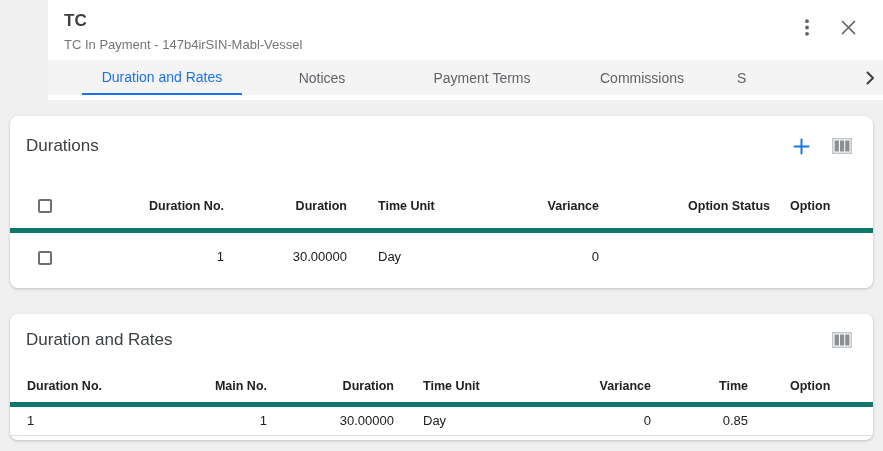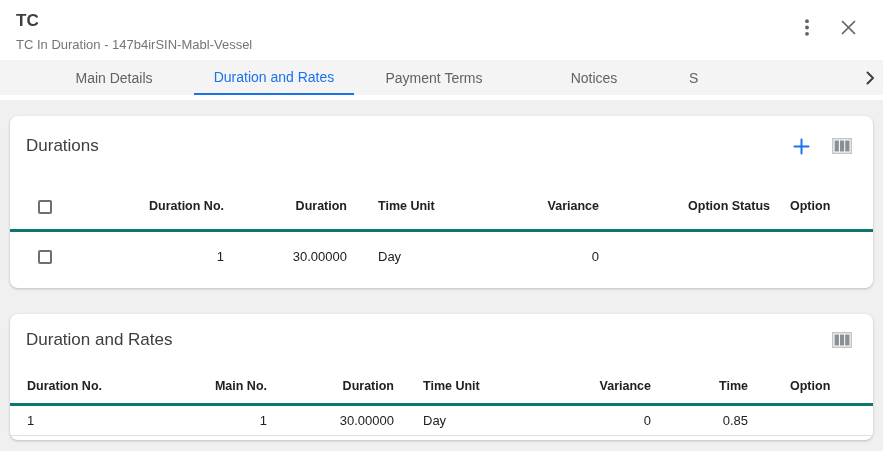--- a/index.html
+++ b/index.html
@@ -6,21 +6,21 @@
   html,body { margin:0; padding:0; }
   body {
     width:883px; height:451px;
     background:#f0f0f0;
     font-family:"Liberation Sans", sans-serif;
     color:#202124;
     overflow:hidden;
   }
 
   
-  .dialog-header { background:#fff; }
+  .dialog-header { background:#fff;margin-left:48px; }
   .header-top { position:relative; height:60px; padding:11px 16px 0; }
   .dialog-title { font-size:17px; font-weight:600; color:#3c4043; letter-spacing:.2px; }
   .dialog-subtitle { font-size:13px; color:#757575; margin-top:6px; }
   .header-icons { position:absolute; top:17px; right:25px; display:flex; align-items:center; gap:21px; }
   .icon-btn { width:20px; height:20px; display:flex; align-items:center; justify-content:center; cursor:pointer; }
 
   
   .tabs {
     display:flex; height:40px; padding-left:34px;
     background:#f4f4f4; position:relative;
@@ -52,21 +52,21 @@
 
   .card-head { display:flex; align-items:center; padding:20px 21px 0 16px; }
   .card-rates .card-head { padding-top:16px; }
   .card-title { font-size:17px; color:#3c4043; }
   .card-tools { margin-left:auto; display:flex; align-items:center; gap:21px; }
 
   
   table { width:100%; border-collapse:collapse; table-layout:fixed; }
   th {
     font-size:12.5px; font-weight:700; color:#202124;
-    border-bottom:3px solid #0f766e; white-space:nowrap;
+    border-bottom:5px solid #0f766e; white-space:nowrap;
     padding:0;
   }
   td { font-size:13px; color:#202124; white-space:nowrap; padding:0; }
 
   .t-durations { margin-top:28px; }
   .t-durations th { height:46px; }
   .t-durations td { height:51px; }
   .t-durations th:nth-child(2), .t-durations td:nth-child(2),
   .t-durations th:nth-child(3), .t-durations td:nth-child(3),
   .t-durations th:nth-child(5), .t-durations td:nth-child(5) { text-align:right; }
@@ -95,42 +95,42 @@
 
   
   .cols-icon { display:inline-flex; }
 </style>
 </head>
 <body>
 
 <div class="dialog-header">
   <div class="header-top">
     <div class="dialog-title">TC</div>
-    <div class="dialog-subtitle">TC In Duration - 147b4irSIN-Mabl-Vessel</div>
+    <div class="dialog-subtitle">TC In Payment - 147b4irSIN-Mabl-Vessel</div>
     <div class="header-icons">
       <div class="icon-btn">
         <svg width="4" height="17" viewBox="0 0 4 17">
           <circle cx="2" cy="2.2" r="1.9" fill="#5f6368"></circle>
           <circle cx="2" cy="8.5" r="1.9" fill="#5f6368"></circle>
           <circle cx="2" cy="14.8" r="1.9" fill="#5f6368"></circle>
         </svg>
       </div>
       <div class="icon-btn">
         <svg width="15" height="15" viewBox="0 0 15 15">
           <path d="M1.5 1.5 L13.5 13.5 M13.5 1.5 L1.5 13.5" stroke="#5f6368" stroke-width="1.7" fill="none" stroke-linecap="round"></path>
         </svg>
       </div>
     </div>
   </div>
 
   <div class="tabs">
-    <div class="tab">Main Details</div>
     <div class="tab active">Duration and Rates</div>
+    <div class="tab">Notices</div>
     <div class="tab">Payment Terms</div>
-    <div class="tab">Notices</div>
+    <div class="tab">Commissions</div>
     <div class="tab clipped">S</div>
     <div class="tab-scroll-right">
       <svg width="12" height="14" viewBox="0 0 12 14">
         <path d="M3.5 1.5 L9 7 L3.5 12.5" stroke="#3c4043" stroke-width="2" fill="none" stroke-linecap="round" stroke-linejoin="round"></path>
       </svg>
     </div>
   </div>
 </div>
 
 <div class="content">

